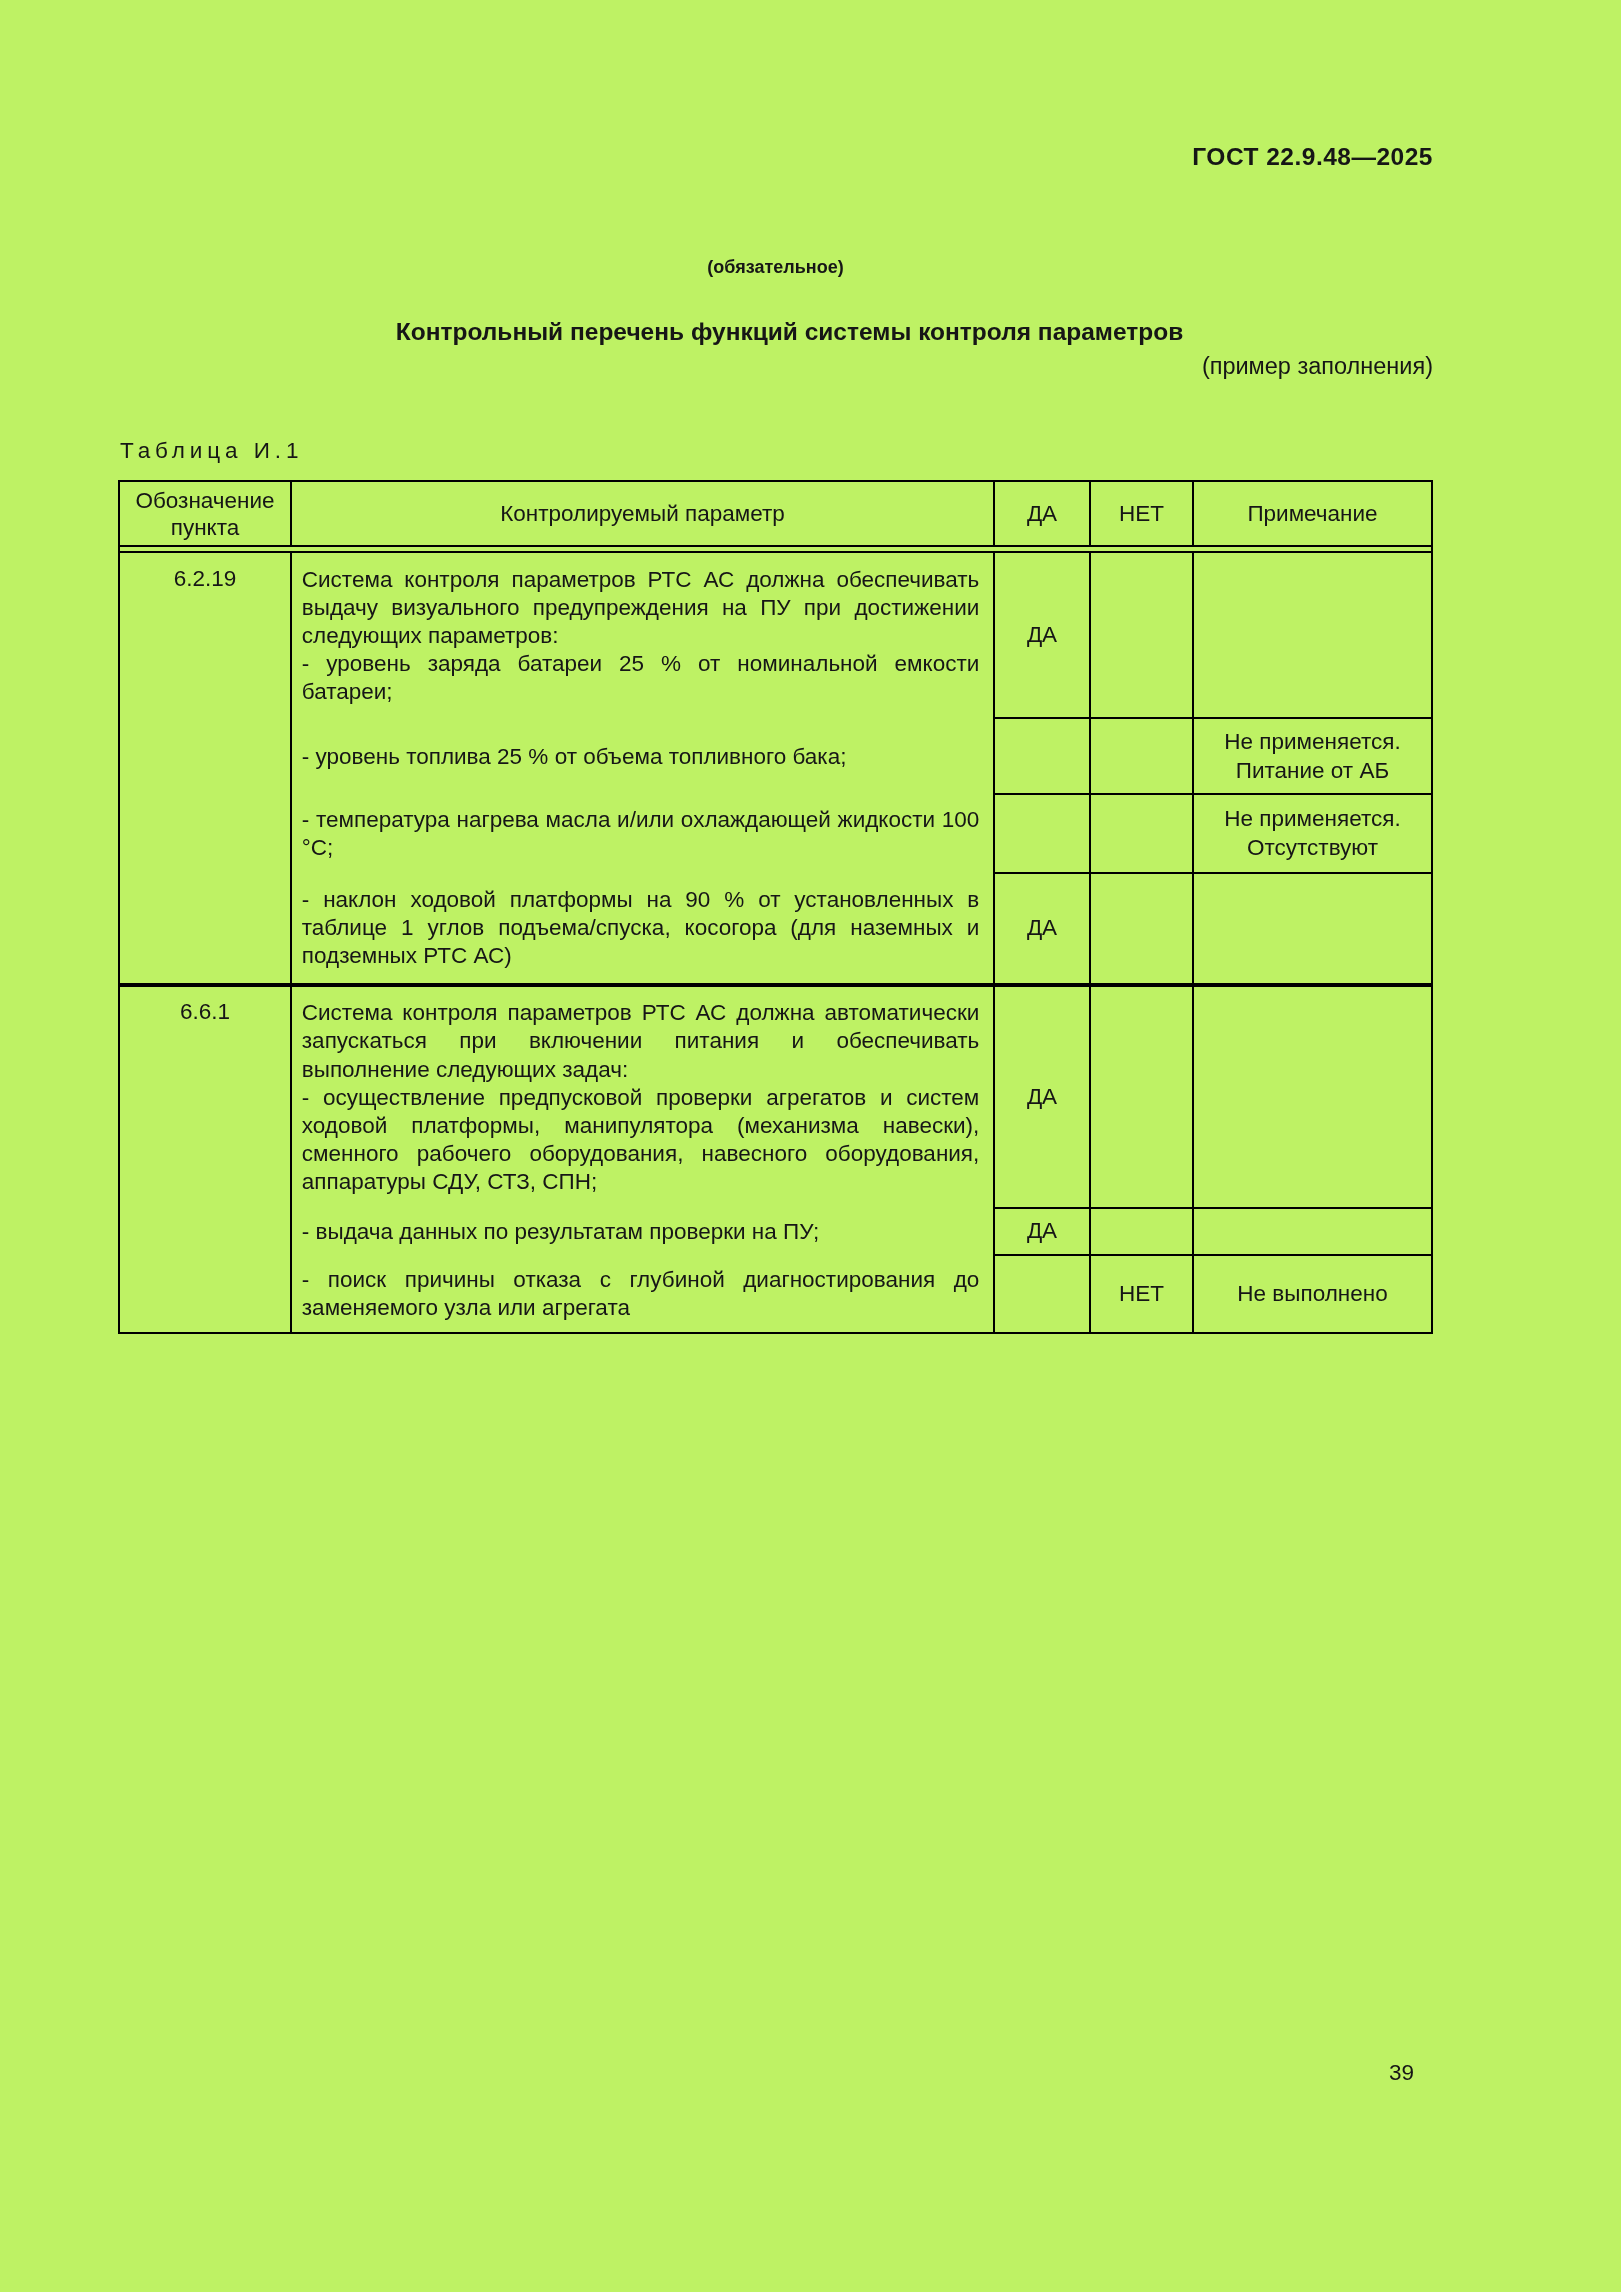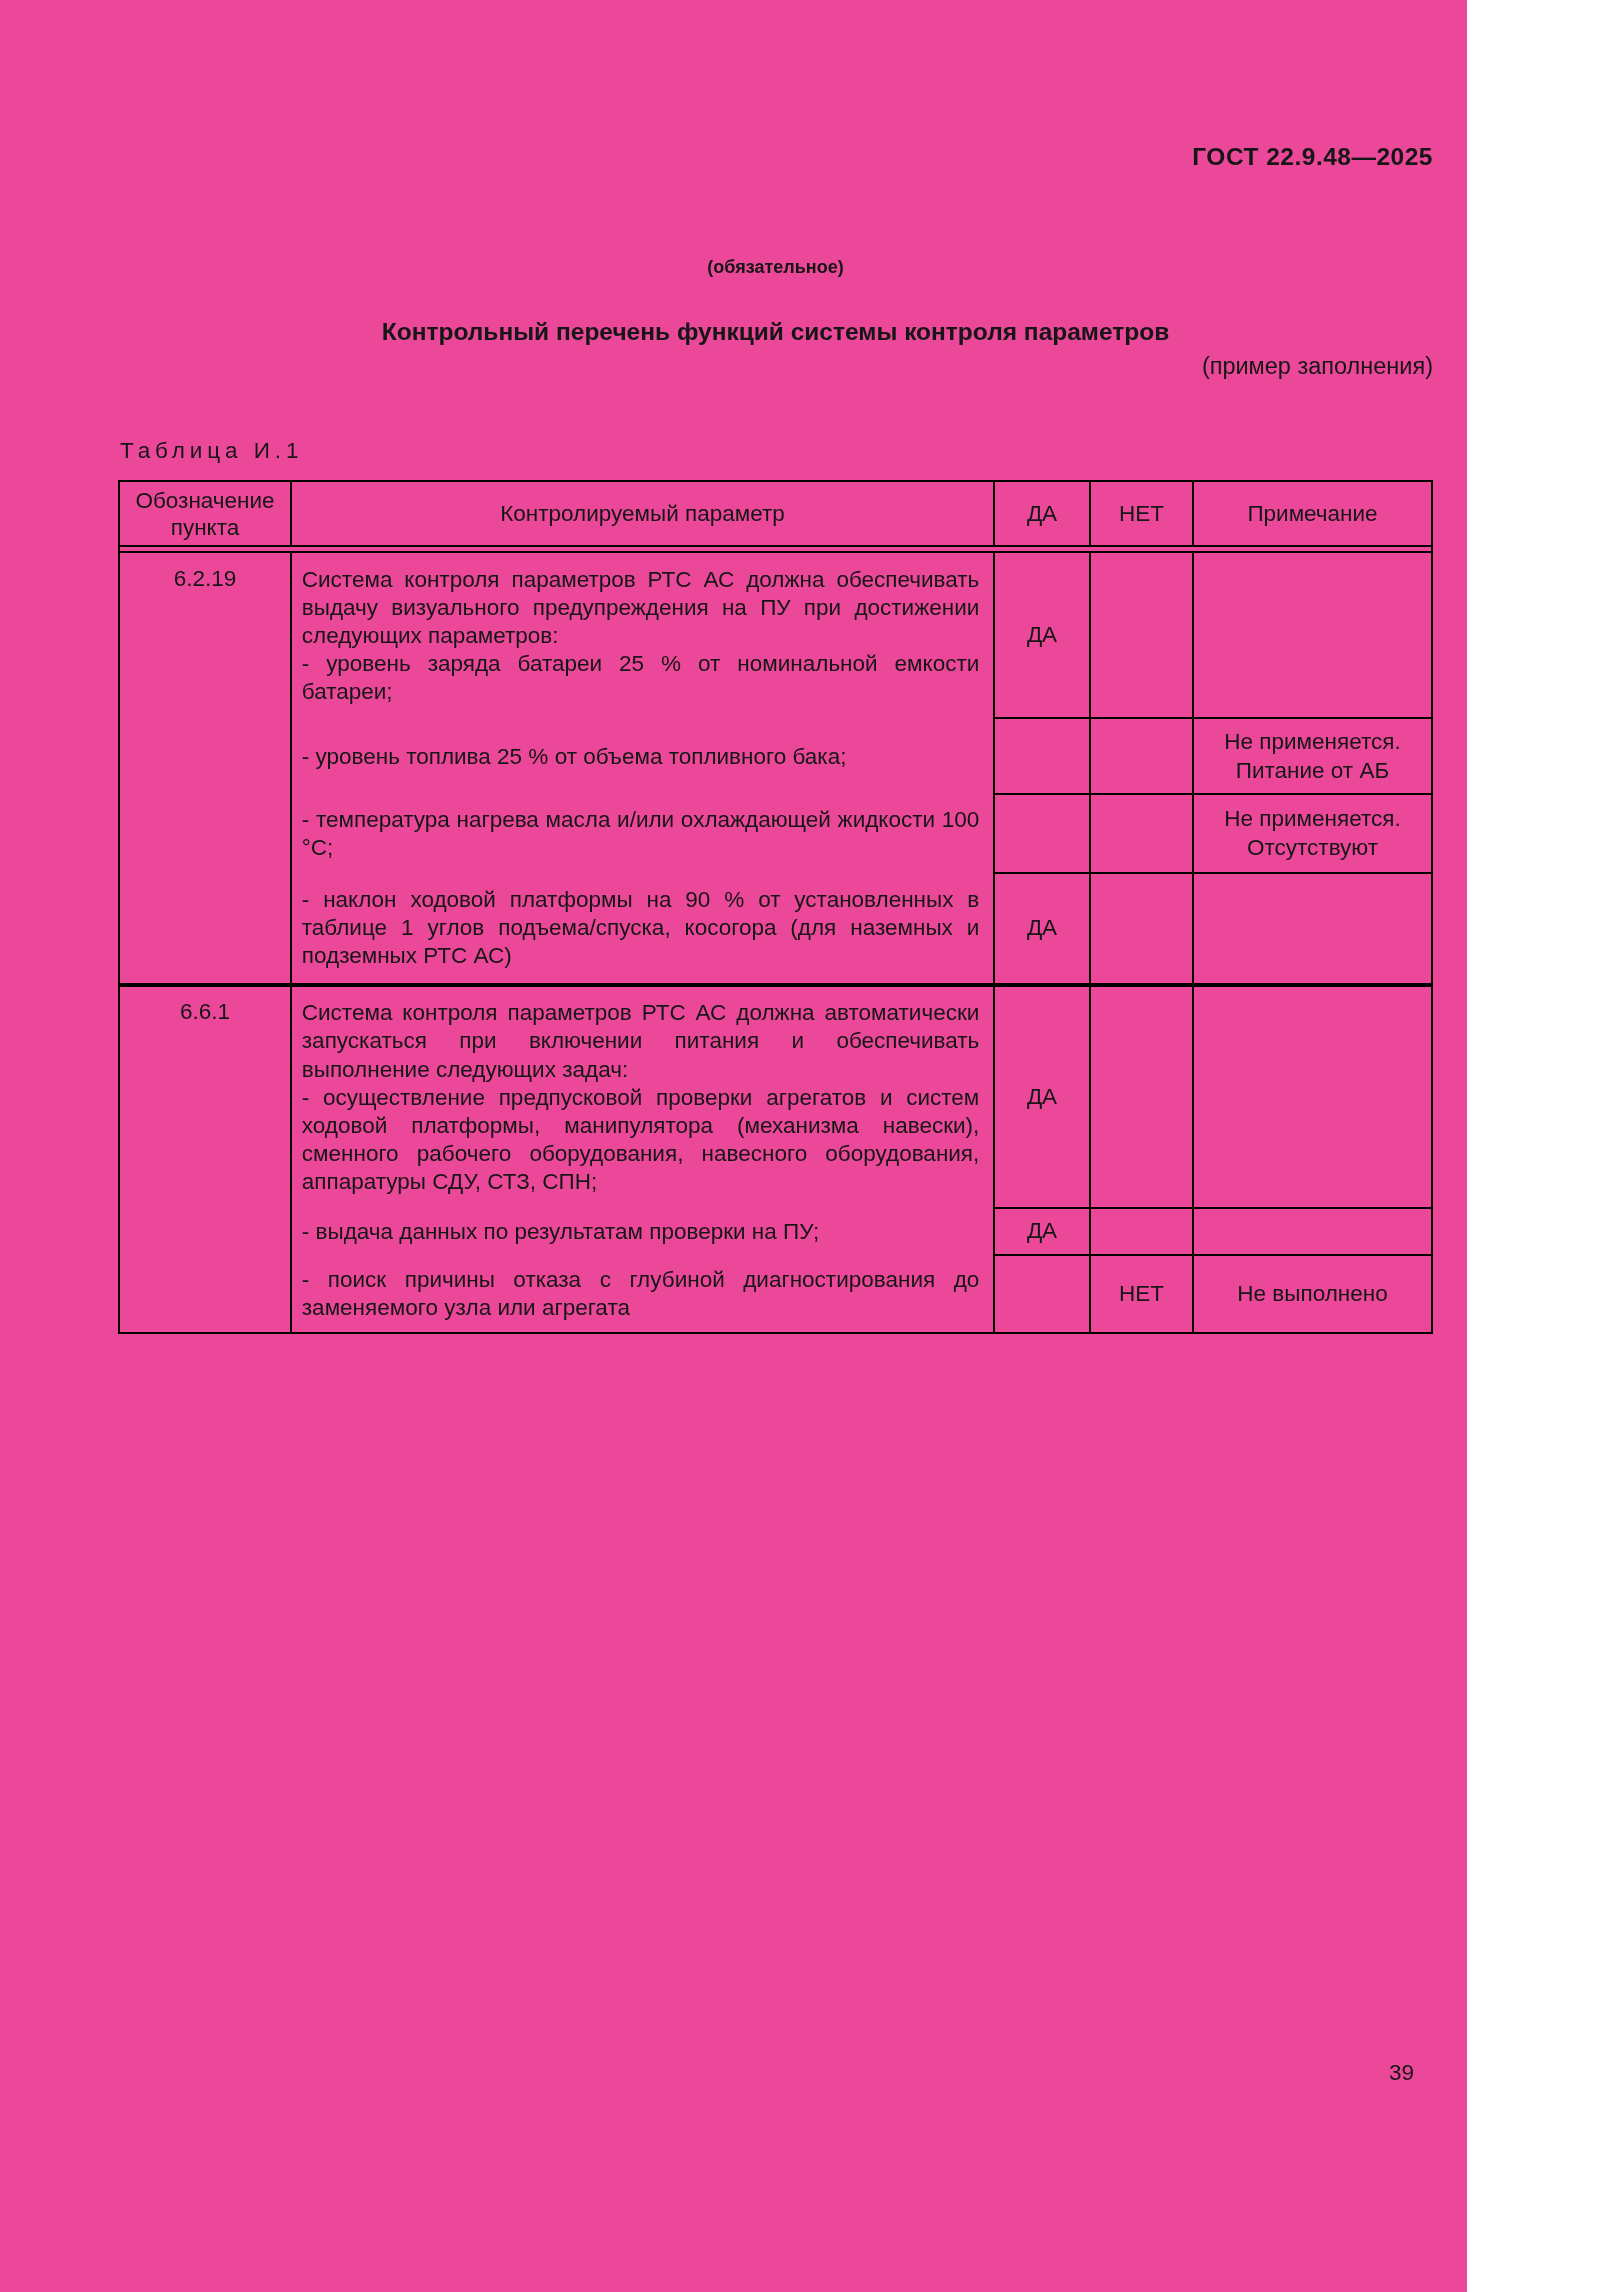--- a/index.html
+++ b/index.html
@@ -1,27 +1,27 @@
 <!DOCTYPE html>
 <html><head>
 <meta charset="utf-8">
 <style>
   html,body{margin:0;padding:0;background:#ffffff;}
   .page{
-    position:relative;width:1467px;height:2293px;background:#ec4899;
+    position:relative;width:1621px;height:2293px;background:#bef264;
     font-family:"Liberation Sans","DejaVu Sans",sans-serif;color:#161616;
     overflow:hidden;
   }
   .doc-code{position:absolute;top:143px;left:118px;width:1315px;text-align:right;
     font-size:24.5px;font-weight:bold;letter-spacing:0.5px;}
   .appendix-label{position:absolute;top:223px;left:118px;width:1315px;text-align:center;
     font-size:23.5px;font-weight:bold;}
   .appendix-kind{position:absolute;top:257px;left:118px;width:1315px;text-align:center;
     font-size:18px;font-weight:bold;}
-  .main-title{position:absolute;top:318px;left:118px;width:1315px;text-align:center;
+  .main-title{position:absolute;top:318px;left:132px;width:1315px;text-align:center;
     font-size:24.5px;font-weight:bold;}
   .sub-title{position:absolute;top:353px;left:118px;width:1315px;text-align:right;
     font-size:23.5px;}
   .table-caption{position:absolute;top:438px;left:120px;font-size:22.5px;letter-spacing:4.9px;}
   .page-number{position:absolute;top:2060px;left:1372px;width:59px;text-align:center;font-size:22.5px;}
 
   .tbl{
     position:absolute;left:118px;top:480px;width:1315px;box-sizing:border-box;
     border:2px solid #000;border-bottom-width:2.9px;
   }

